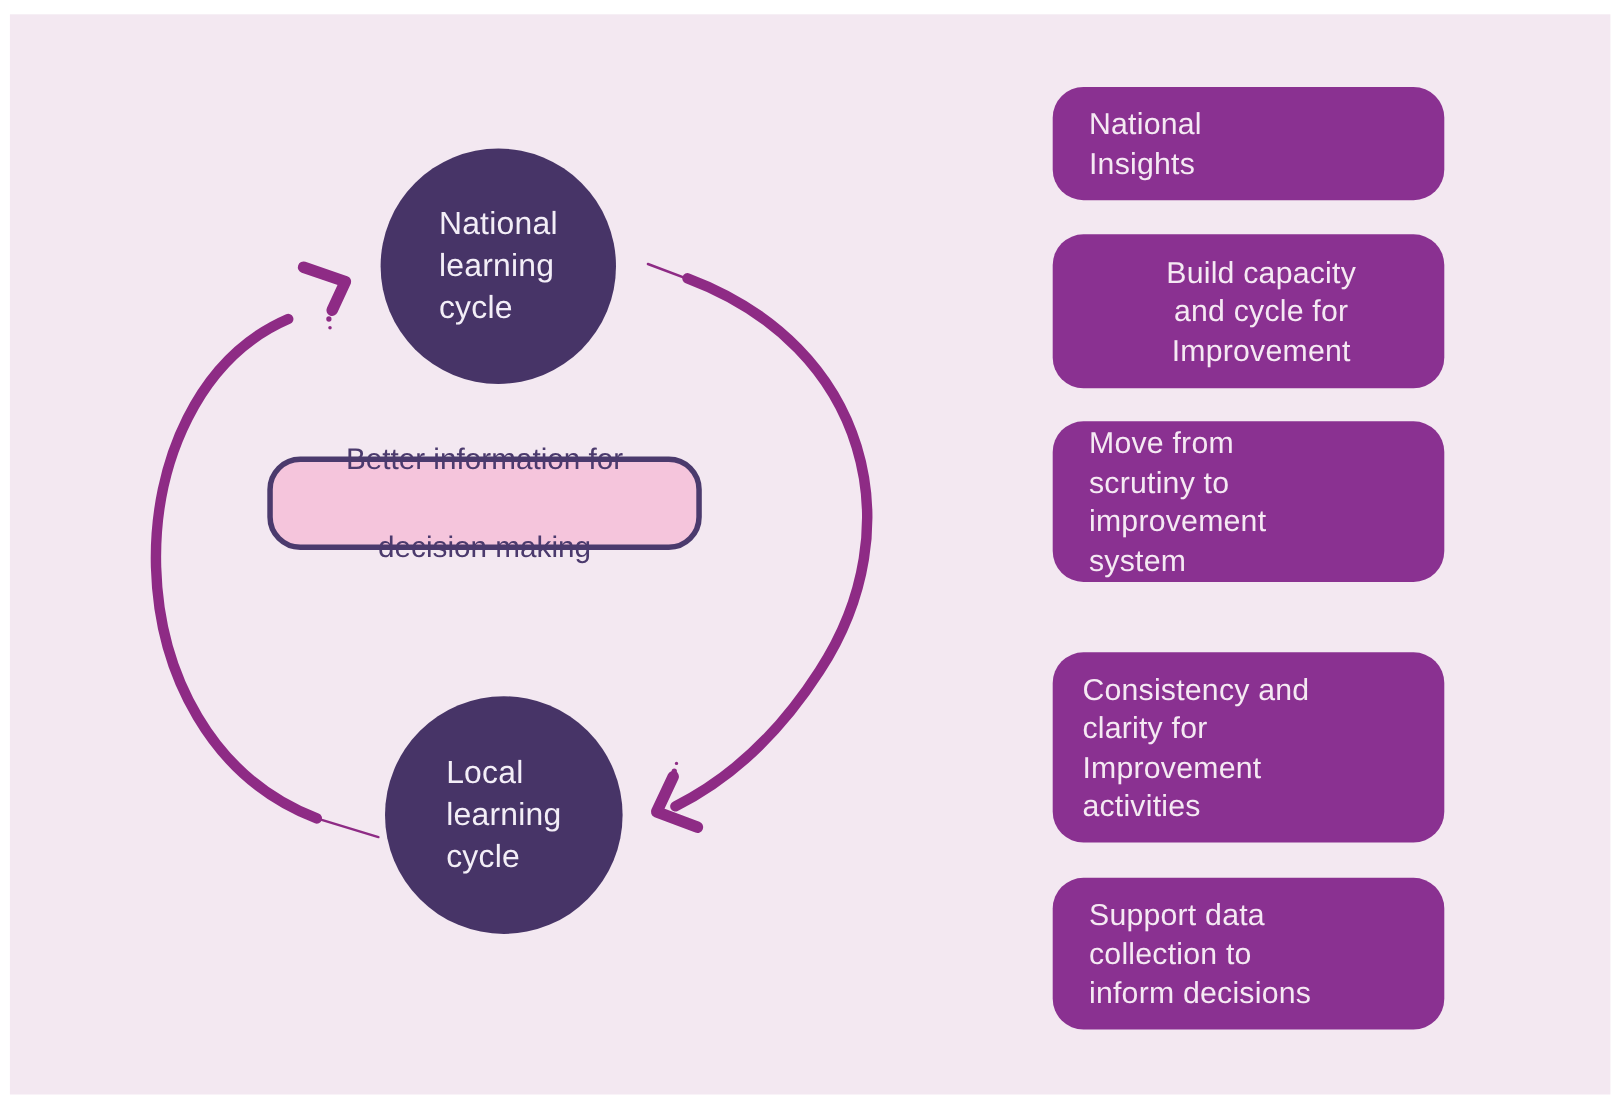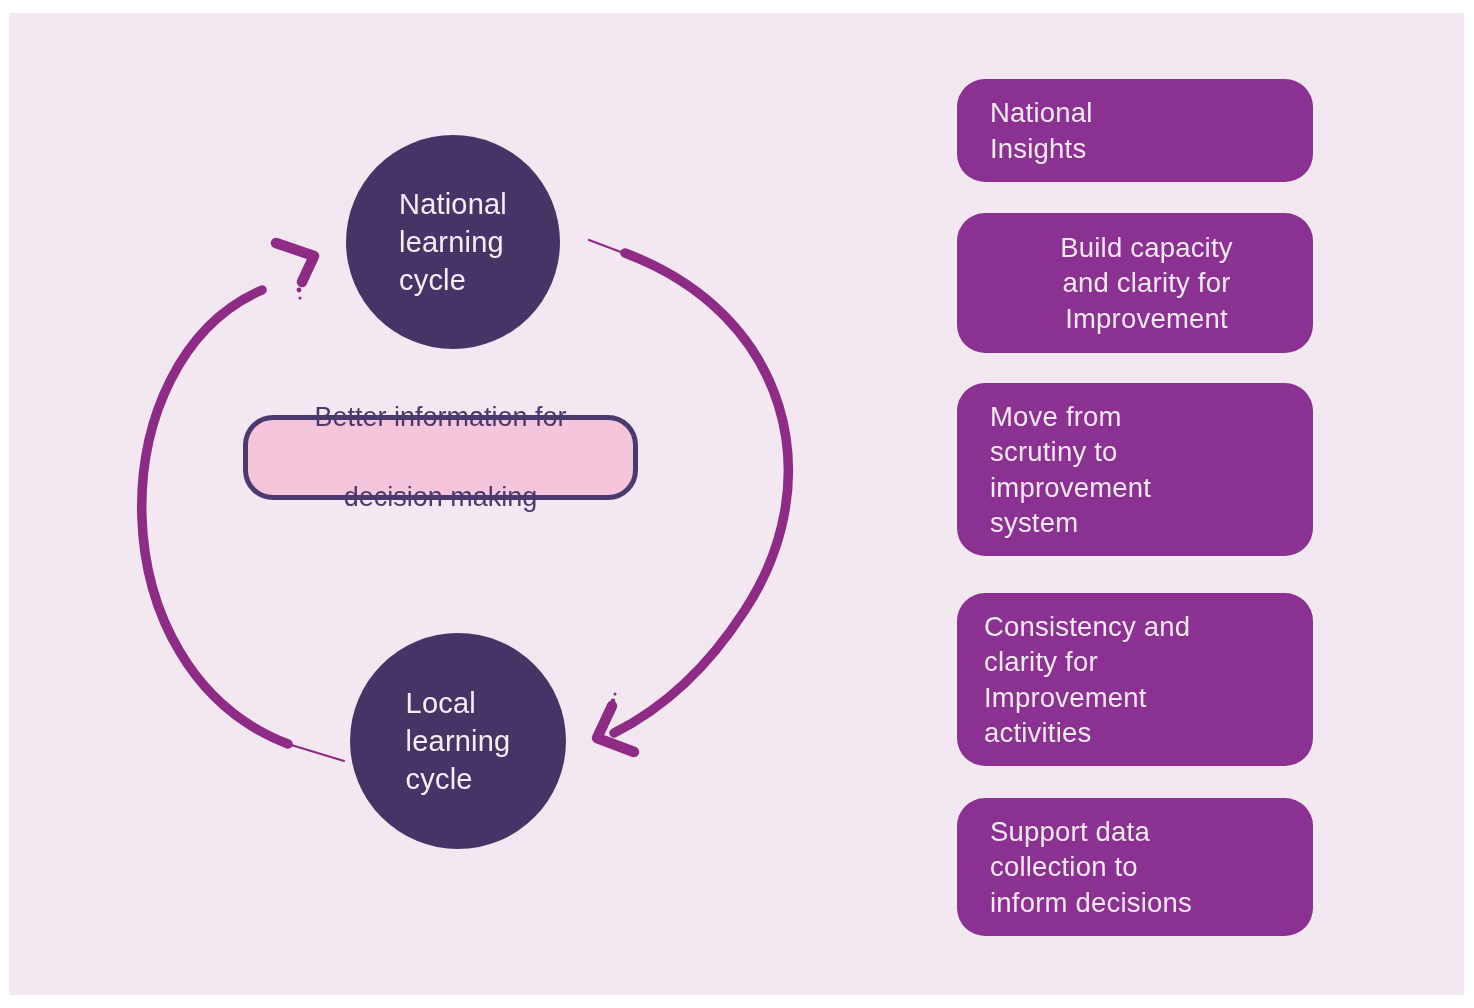--- a/index.html
+++ b/index.html
@@ -35,21 +35,21 @@
   }
   .outcome{
     position:absolute;left:957px;width:356px;background:#8a3191;
     border-radius:28px;box-sizing:border-box;z-index:2;
     display:flex;flex-direction:column;justify-content:center;
     padding-left:33px;padding-right:10px;
     color:#f5e9f3;font-size:27.5px;line-height:35.5px;letter-spacing:0.2px;
   }
   .outcome-1{top:79px;height:103px;}
   .outcome-2{top:213px;height:140px;text-align:center;}
-  .outcome-3{top:383px;height:173px;}
+  .outcome-3{top:383px;height:146px;}
   .outcome-4{top:593px;height:173px;padding-left:27px;}
   .outcome-5{top:798px;height:138px;}
 </style>
 </head>
 <body>
 
 <div class="stage">
 
   <div class="panel"></div>
 
@@ -93,21 +93,21 @@
     <div>decision making</div>
   </div>
 
   <div class="outcome outcome-1">
     <div>National</div>
     <div>Insights</div>
   </div>
 
   <div class="outcome outcome-2">
     <div>Build capacity</div>
-    <div>and clarity for</div>
+    <div>and cycle for</div>
     <div>Improvement</div>
   </div>
 
   <div class="outcome outcome-3">
     <div>Move from</div>
     <div>scrutiny to</div>
     <div>improvement</div>
     <div>system</div>
   </div>
 

